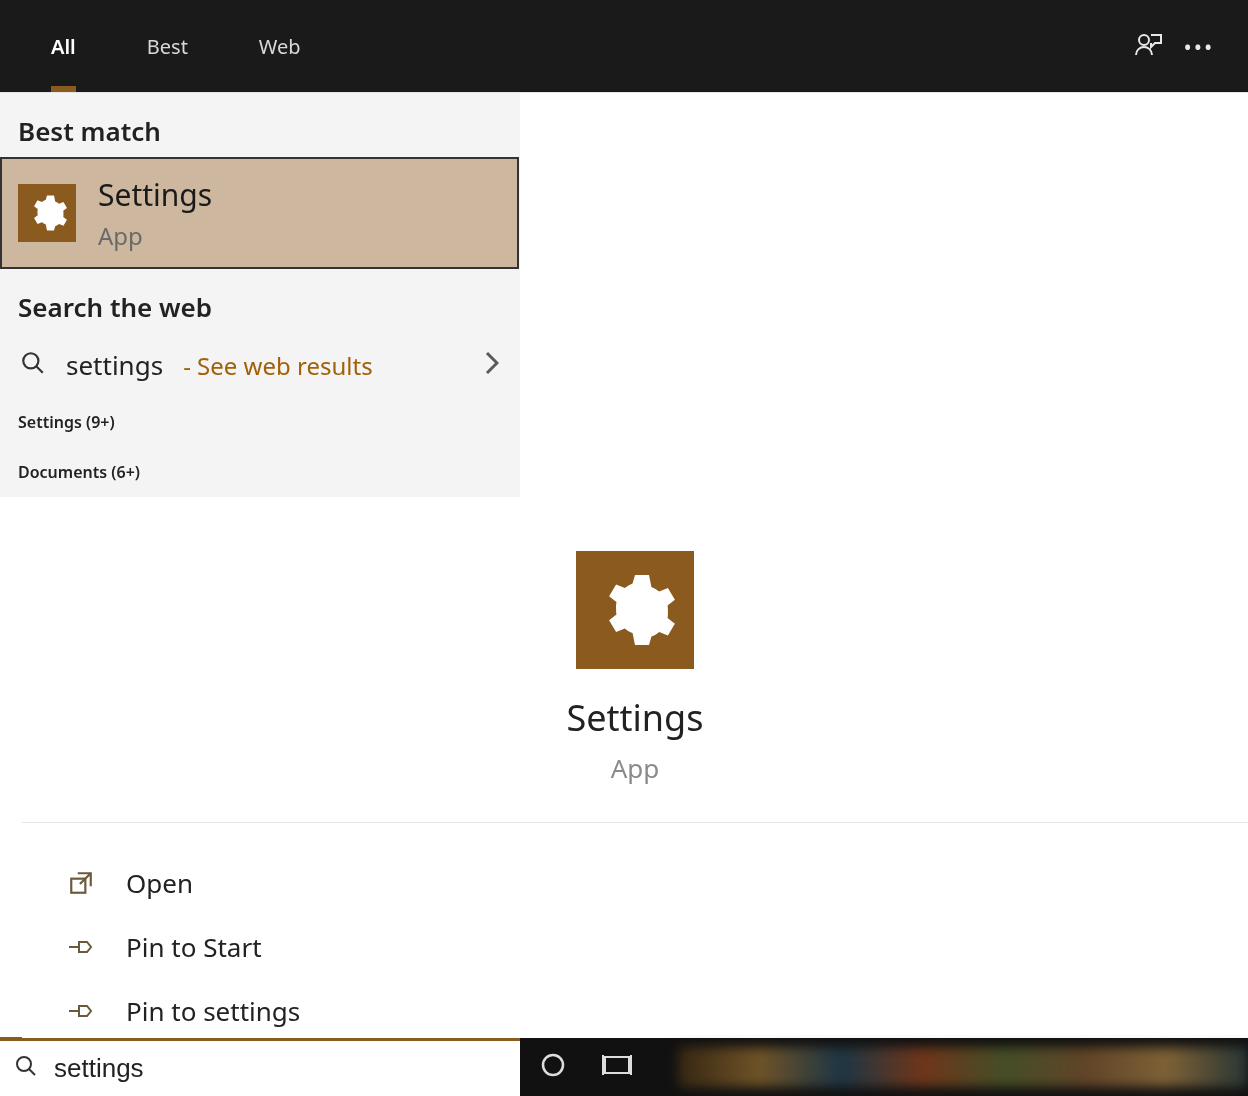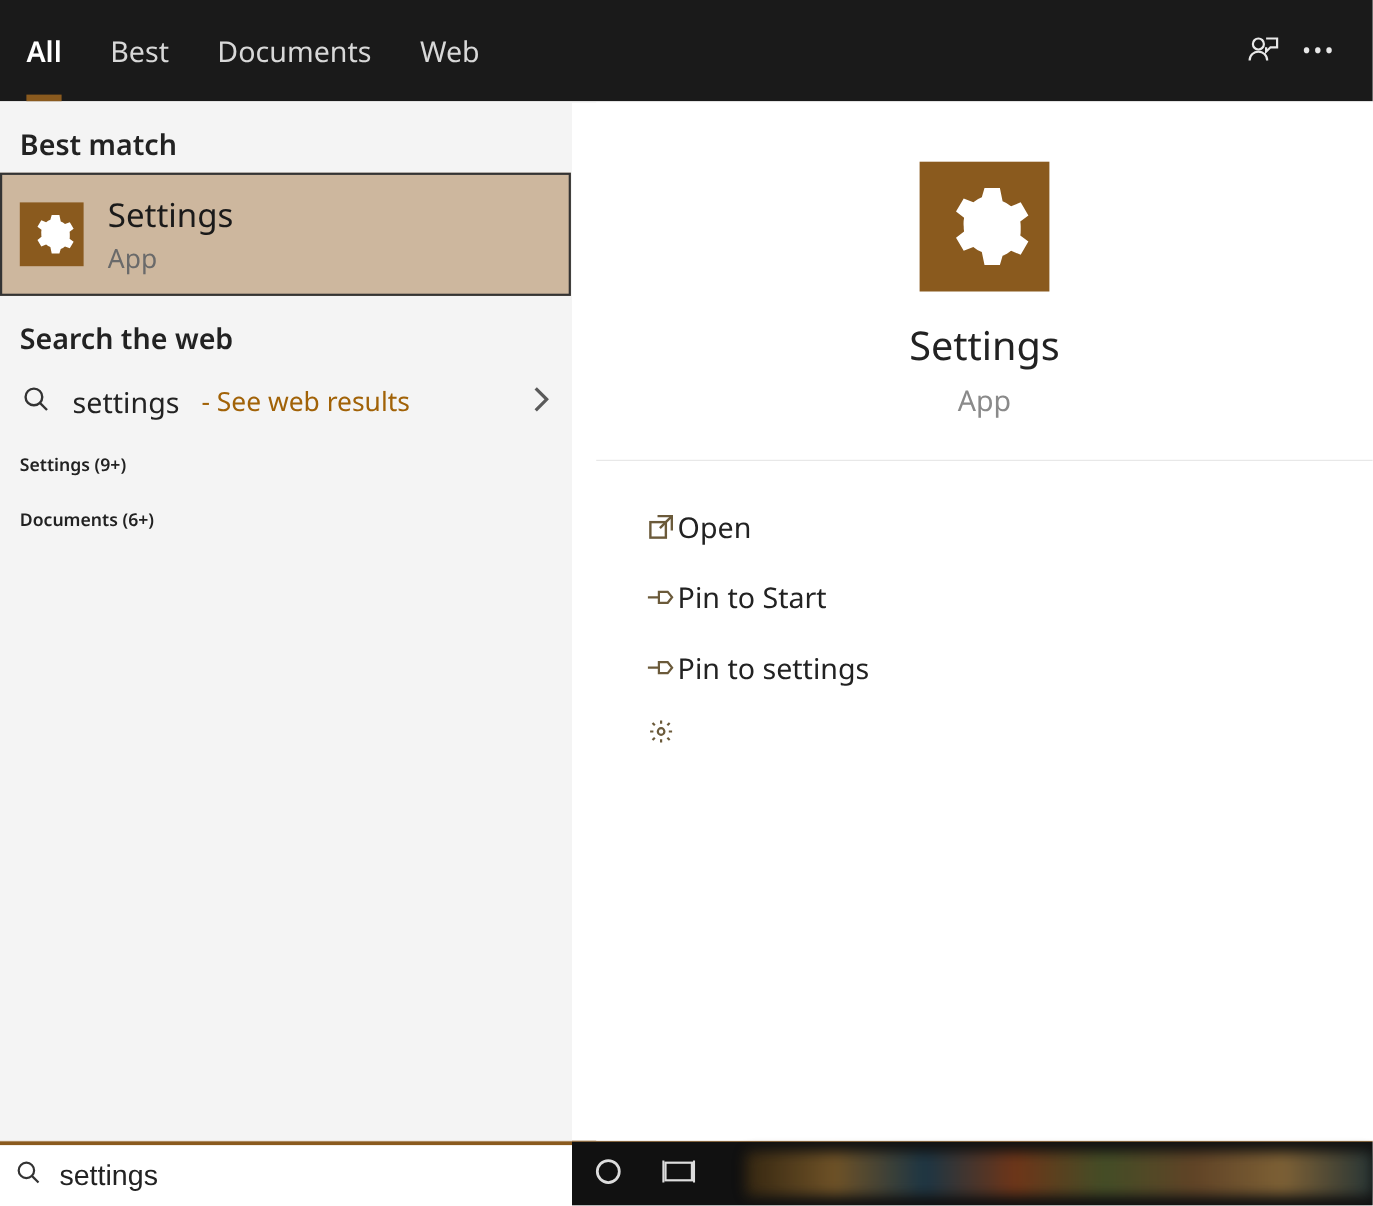--- a/index.html
+++ b/index.html
@@ -16,47 +16,49 @@
   .topbar {
     height: 92px;
     background: #1a1a1a;
     color: #e8e8e8;
     display: flex;
     align-items: center;
     padding: 0 24px 0 24px;
   }
   .tabs { display: flex; gap: 44px; align-items: center; height: 100%; }
   .tab {
-    font-size: 26px;
+    font-size: 20px;
     color: #d8d8d8;
     height: 100%;
     display: flex;
     align-items: center;
     cursor: pointer;
     position: relative;
+    margin-left: 27px;
   }
   .tab.active { color: #ffffff; font-weight: 600; }
   .tab.active::after {
     content: "";
     position: absolute;
     left: 0; right: 0; bottom: 0;
     height: 6px;
     background: #8a5a1e;
   }
   .tab.more .chev { margin-left: 10px; }
   .spacer { flex: 1; }
   .topbar .icon-btn { width: 50px; display:flex; justify-content:center; color:#e8e8e8; cursor:pointer;}
   .dots { font-size: 22px; letter-spacing: 2px; }
 
   
   .body {
     display: flex;
     height: calc(100% - 92px - 58px); 
     border-top: 1px solid #e5e5e5;
     border-bottom: 1px solid #8a5a1e;
+    flex-direction: column;
   }
 
   
   .left {
     width: 520px;
     background: #f4f4f4;
     display: flex;
     flex-direction: column;
     border-right: 1px solid transparent;
     position: relative;
@@ -121,21 +123,21 @@
   .tile-lg {
     width: 118px; height: 118px;
     background: #8a5a1e;
     display:flex; align-items:center; justify-content:center;
   }
   .detail-title { font-size: 36px; color:#222; margin-top: 24px;}
   .detail-sub   { font-size: 26px; color:#8a8a8a; margin-top: 8px;}
 
   .actions { padding: 28px 0 0 44px; }
   .action {
-    display:flex; align-items:center; 
+    display:flex; align-items:center; gap: 30px;
     padding: 14px 0;
     cursor:pointer;
     font-size: 26px; color:#222;
   }
   .action .ic { width: 30px; display:flex; justify-content:center; color:#6b5a3a;}
 
   
   .taskbar {
     position:absolute; left:0; right:0; bottom:0;
     height: 58px;
@@ -176,21 +178,20 @@
   
   .gear svg { display:block; }
 </style>
 </head>
 <body>
 
 <div class="topbar">
   <div class="tabs">
     <div class="tab active">All</div>
     <div class="tab">Best</div>
-    <div class="tab">Documents</div>
     <div class="tab">Web</div>
   </div>
   <div class="spacer"></div>
   <div class="icon-btn">
     <svg width="30" height="30" viewBox="0 0 30 30" fill="none" stroke="#e8e8e8" stroke-width="2">
       <circle cx="10" cy="9" r="5"></circle>
       <path d="M2 24c0-5 4-8 8-8s8 3 8 8"></path>
       <path d="M17 4h10v8h-6l-4 4v-4"></path>
     </svg>
   </div>

